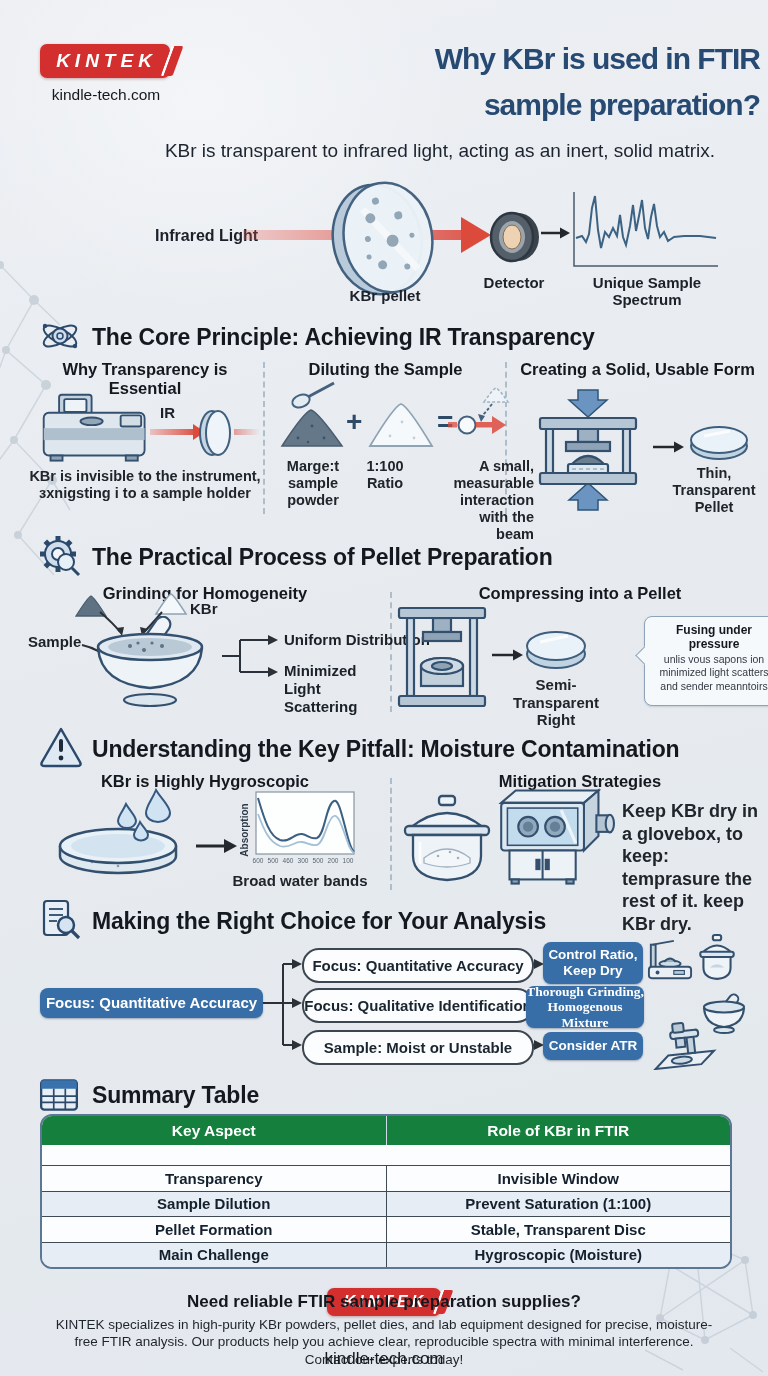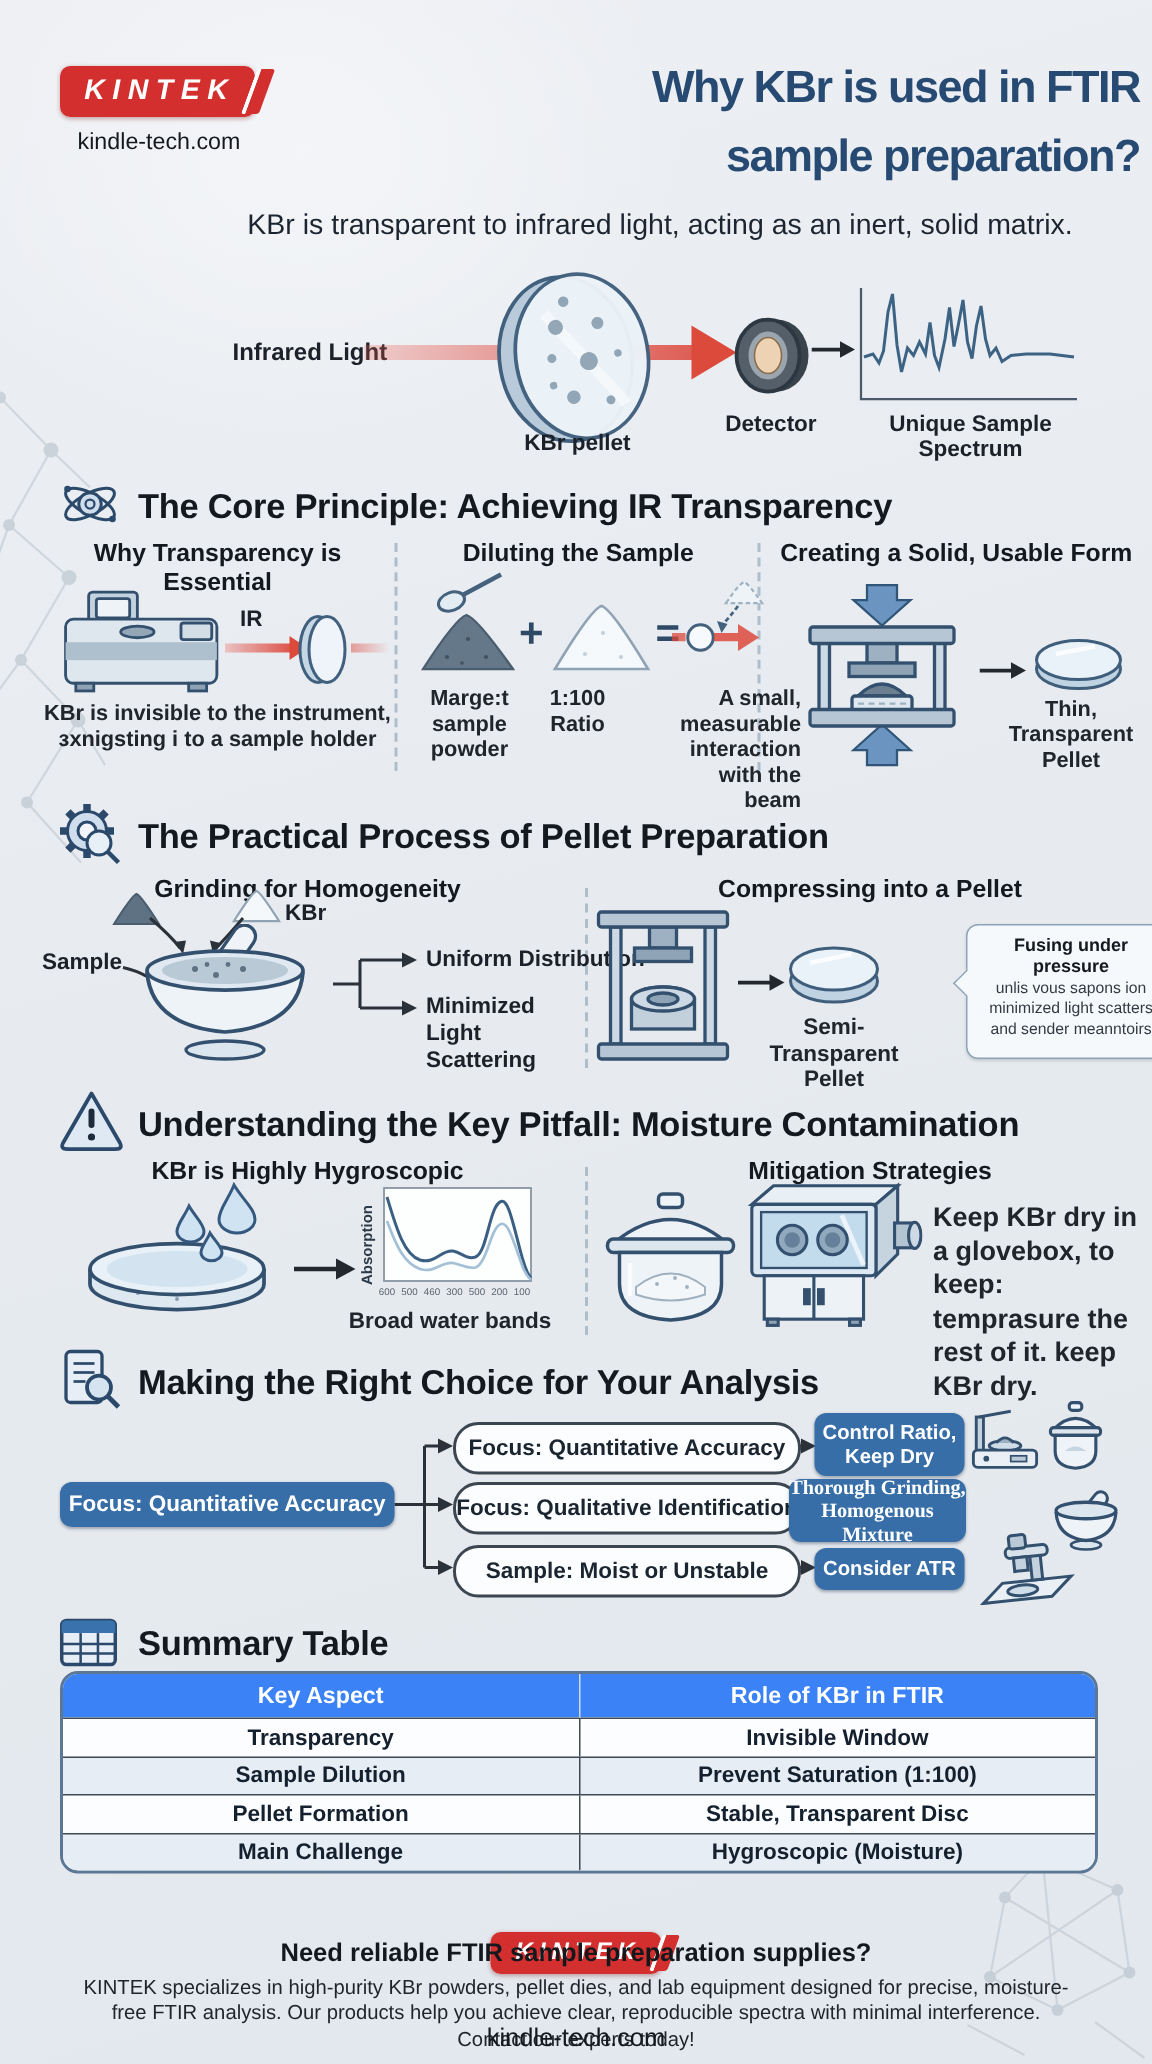--- a/index.html
+++ b/index.html
@@ -19,21 +19,21 @@
   .logo::after{content:"";position:absolute;right:-8px;top:2px;bottom:2px;width:9px;background:#d32f2f;border-radius:2px;transform:skewX(-20deg);border-left:3px solid #ffffff;}
   .logo-text{color:#fff;font-weight:bold;font-style:italic;letter-spacing:5px;font-size:19px;padding-left:3px;}
   .pill-blue{background:#376ea7;color:#fff;font-weight:bold;border-radius:8px;display:flex;align-items:center;justify-content:center;text-align:center;line-height:1.15;box-shadow:0 1px 2px rgba(20,40,70,.35);}
   .pill-white{background:#fbfdfe;border:2px solid #3c4650;border-radius:17px;display:flex;align-items:center;justify-content:center;font-weight:bold;font-size:15px;color:#1b2530;}
   .callout{background:#f6f9fc;border:1.5px solid #8fa3b8;border-radius:8px;box-shadow:0 1px 2px rgba(60,80,100,.2);}
   .callout::before{content:"";position:absolute;left:-7px;top:32px;width:12px;height:12px;background:#f6f9fc;border-left:1.5px solid #8fa3b8;border-bottom:1.5px solid #8fa3b8;transform:rotate(45deg);}
   .tbl{width:688px;border:2px solid #5b7795;border-radius:12px;overflow:hidden;background:#fcfdfe;}
   .tbl-row{display:flex;border-top:1.5px solid #3f4a55;}
   .tbl-cell{flex:1;height:24.5px;display:flex;align-items:center;justify-content:center;font-size:15px;color:#15202e;font-weight:600;}
   .tbl-cell:first-child{border-right:1.5px solid #3f4a55;}
-  .tbl-head{display:flex;background:#3b82f6;height:29px;}
+  .tbl-head{display:flex;background:#15803d;height:29px;}
   .tbl-head .tbl-cell{color:#fff;font-weight:bold;font-size:15.5px;border-right-color:#cfdbe8;height:29px;}
   .deco{opacity:.5;}
 </style>
 </head>
 <body>
 
 <div id="page">
 
   <div class="abs" style="left:-160px;top:-190px;width:720px;height:580px;background:radial-gradient(closest-side,#f3f5f8 0%,rgba(243,245,248,0) 72%);"></div>
   <svg class="abs deco" style="left:-6px;top:255px;" width="78" height="330" viewBox="0 0 78 330">
@@ -303,21 +303,21 @@
   </svg>
   <svg class="abs" style="left:492px;top:648px;" width="32" height="14" viewBox="0 0 32 14">
     <line x1="0" y1="7" x2="22" y2="7" stroke="#23282f" stroke-width="2.5"></line>
     <polygon points="21,1.5 31,7 21,12.5" fill="#23282f"></polygon>
   </svg>
   <svg class="abs" style="left:524px;top:624px;" width="64" height="48" viewBox="0 0 64 48">
     <ellipse cx="32" cy="30" rx="29" ry="14" fill="#bfd3e2" stroke="#3f5e7c" stroke-width="2"></ellipse>
     <ellipse cx="32" cy="22" rx="29" ry="14" fill="#e9f2f9" stroke="#3f5e7c" stroke-width="2"></ellipse>
     <line x1="16" y1="18" x2="44" y2="12" stroke="#ffffff" stroke-width="3" opacity="0.8"></line>
   </svg>
-  <div class="abs lbl" style="left:497px;top:676px;width:118px;font-size:15px;font-weight:bold;">Semi-Transparent Pellet</div>
+  <div class="abs lbl" style="left:497px;top:676px;width:118px;font-size:15px;font-weight:bold;">Semi-Transparent Right</div>
 
   <div class="abs callout" style="left:644px;top:616px;width:126px;height:76px;padding:6px 6px;">
     <div style="font-size:12px;font-weight:bold;text-align:center;color:#14181f;">Fusing under pressure</div>
     <div style="font-size:10.5px;text-align:center;color:#333a42;line-height:1.28;margin-top:2px;">unlis vous sapons ion minimized light scatters and sender meanntoirs</div>
   </div>
 
   <svg class="abs" style="left:38px;top:726px;" width="46" height="42" viewBox="0 0 46 42">
     <path d="M23,3 L42,36 Q44,40 39,40 L7,40 Q2,40 4,36 Z" fill="#dfe9f4" stroke="#2b4a6b" stroke-width="2.5" stroke-linejoin="round"></path>
     <rect x="21" y="13" width="4" height="13" rx="2" fill="#1d2b3a"></rect>
     <circle cx="23" cy="32" r="2.4" fill="#1d2b3a"></circle>
@@ -491,21 +491,21 @@
         <line x1="3" y1="27" x2="37" y2="27"></line>
       </g>
   </svg>
   <div class="abs sec-title" style="left:92px;top:1082px;">Summary Table</div>
 
   <div class="abs tbl" style="left:40px;top:1114px;">
     <div class="tbl-head">
       <div class="tbl-cell">Key Aspect</div>
       <div class="tbl-cell">Role of KBr in FTIR</div>
     </div>
-    <div class="tbl-row" style="background:#fcfdfe;">
+    <div class="tbl-row" style="background:#fcfdfe;margin-top:20px;">
       <div class="tbl-cell">Transparency</div>
       <div class="tbl-cell">Invisible Window</div>
     </div>
     <div class="tbl-row" style="background:#e6edf4;">
       <div class="tbl-cell">Sample Dilution</div>
       <div class="tbl-cell">Prevent Saturation (1:100)</div>
     </div>
     <div class="tbl-row" style="background:#fcfdfe;">
       <div class="tbl-cell">Pellet Formation</div>
       <div class="tbl-cell">Stable, Transparent Disc</div>

